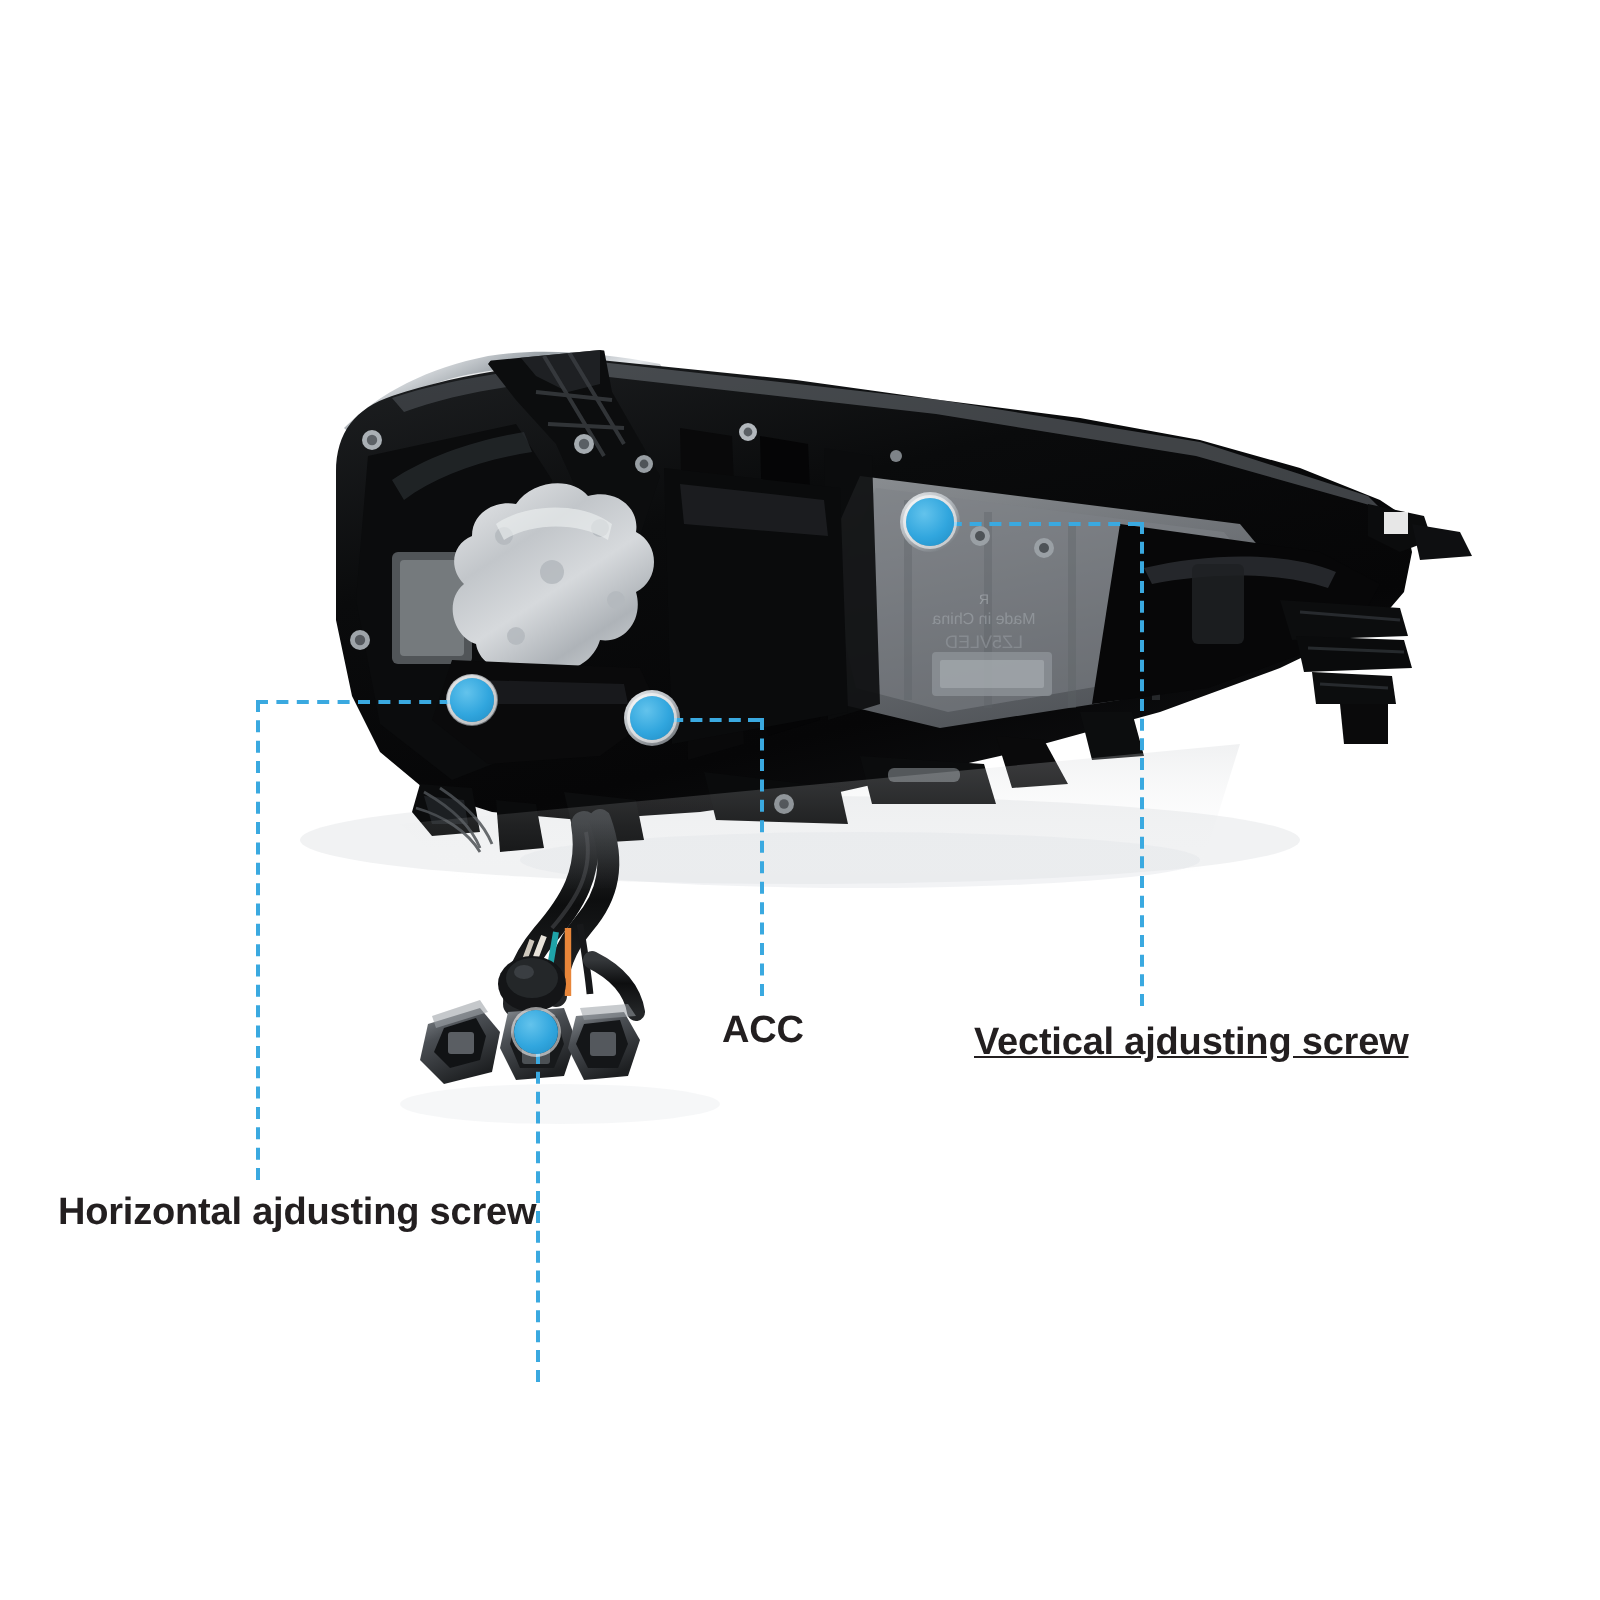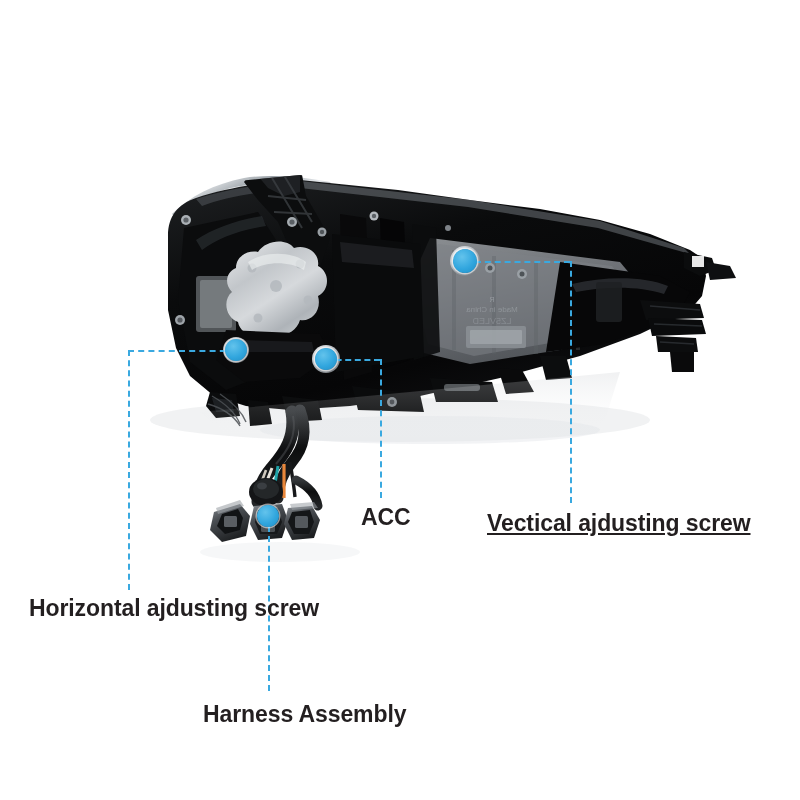--- a/index.html
+++ b/index.html
@@ -22,21 +22,21 @@
     left: 0; top: 0;
     width: 800px;
     height: 800px;
   }
 
   
   .callout-label {
     position: absolute;
     color: #231f20;
     font-family: "Liberation Sans", sans-serif;
-    font-size: 23px;
+    font-size: 19px;
     font-weight: 700;
     letter-spacing: -0.1px;
     white-space: nowrap;
     line-height: 1;
   }
 
   
   .dash-v, .dash-h {
     position: absolute;
   }
@@ -331,15 +331,14 @@
   <div class="marker" style="left:315px; top:348px; width:22px; height:22px; background:radial-gradient(circle at 38% 33%, #63c3ec, #31a6de 55%, #1f8cc4 100%);"></div>
   <div class="marker" style="left:453px; top:249px; width:24px; height:24px; background:radial-gradient(circle at 38% 33%, #63c3ec, #31a6de 55%, #1f8cc4 100%);"></div>
   <div class="marker" style="left:257px; top:505px; width:22px; height:22px; background:radial-gradient(circle at 38% 33%, #63c3ec, #31a6de 55%, #1f8cc4 100%);"></div>
 
   <div class="callout-label" style="left:29px; top:597px;text-align:center;">Horizontal ajdusting screw</div>
 
   <div class="callout-label" style="left:361px; top:506px;">ACC</div>
 
   <div class="callout-label" style="left:487px; top:512px;text-decoration:underline;">Vectical ajdusting screw</div>
 
-  <div class="callout-label" style="left:203px; top:703px;">Harness Assembly</div>
 
 </div>
 
 </body></html>

